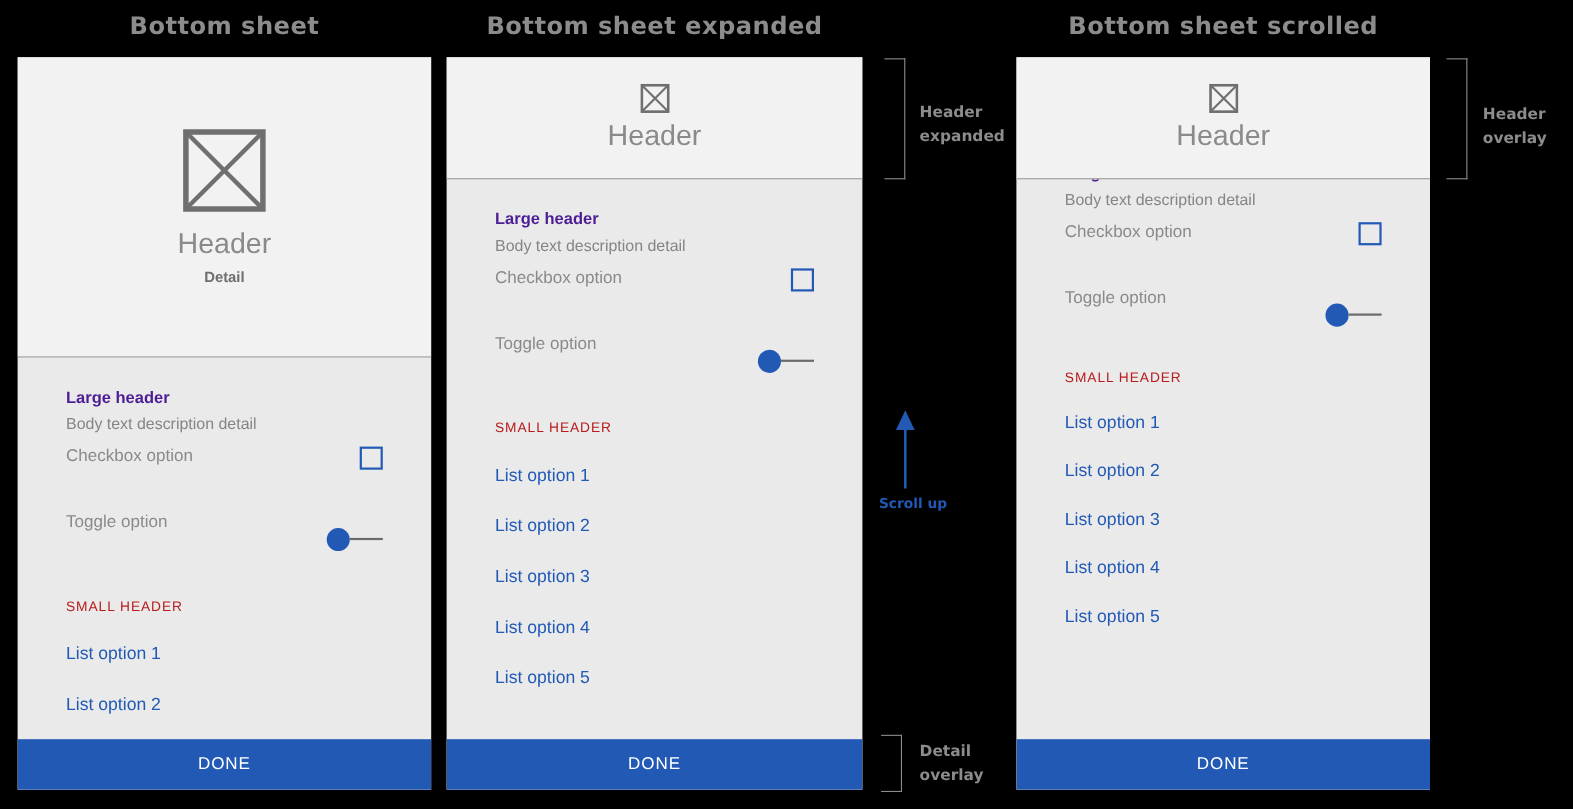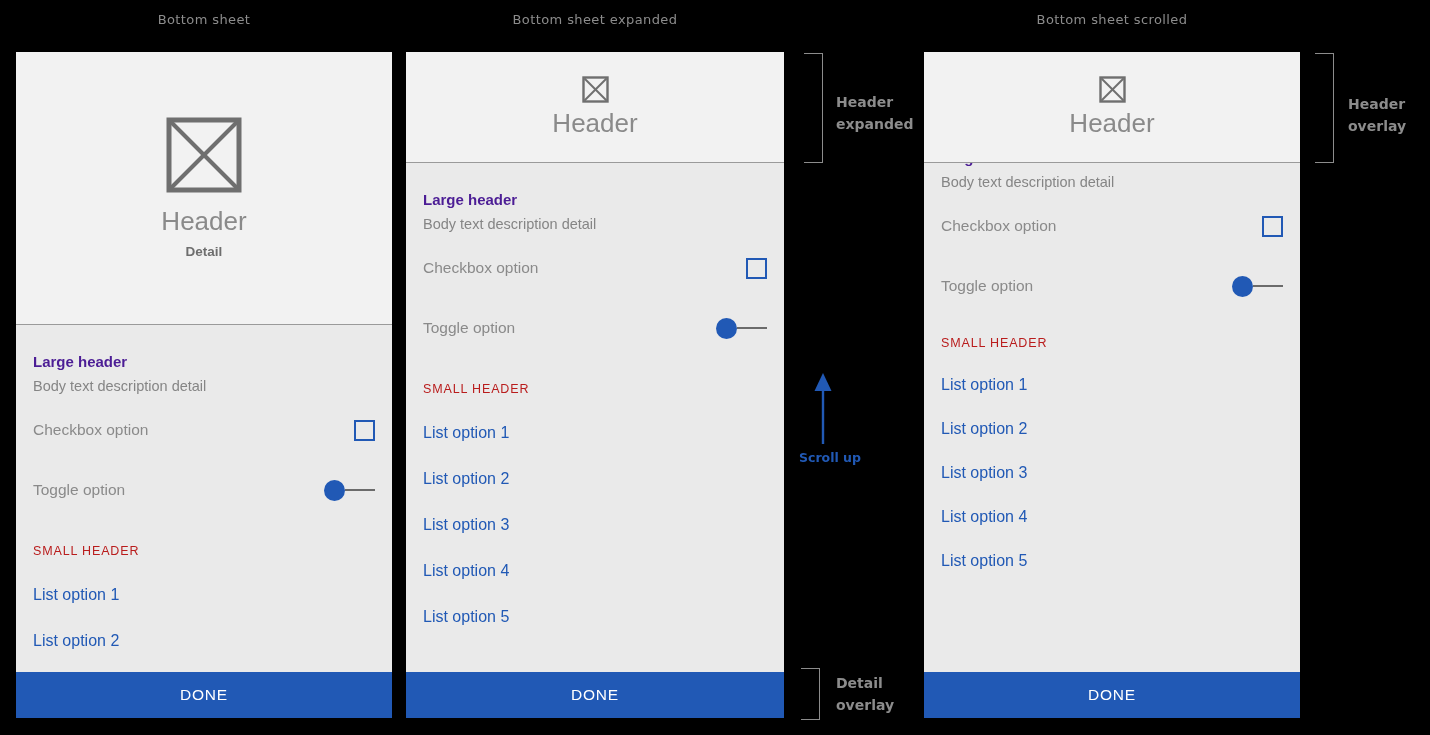--- a/index.html
+++ b/index.html
@@ -16,22 +16,22 @@
     -webkit-font-smoothing: antialiased;
   }
 
   
   .caption {
     position: absolute;
     top: 12px;
     text-align: center;
     color: #8c8c8c;
     font-family: "DejaVu Sans", sans-serif;
-    font-size: 13px;
-    font-weight: normal;
+    font-size: 22px;
+    font-weight: bold;
     letter-spacing: 0.4px;
     white-space: nowrap;
   }
 
   
   .panel {
     position: absolute;
     top: 52px;
     height: 666px;
     background: #eaeaea;
@@ -84,40 +84,39 @@
   .hero-sub {
     color: #6e6e6e;
     font-size: 13.5px;
     font-weight: bold;
     margin-top: 9px;
   }
 
   
   .sheet-body {
     position: relative;
-    padding: 0 17px;
+    padding: 0 44px;
     box-sizing: border-box;
   }
   .sheet-body.scrolled { padding-top: 0; }
 
   .large-header {
     color: #4c1d95;
     font-size: 15px;
     font-weight: bold;
     padding-top: 28px;
   }
   .body-text {
     color: #858585;
     font-size: 14.5px;
     margin-top: 8px;
   }
 
   .opt-row {
     display: flex;
-    align-items: center;
     justify-content: space-between;
     height: 48px;
     margin-top: 12px;
   }
   .opt-label {
     color: #8a8a8a;
     font-size: 15.5px;
   }
 
   .checkbox {

